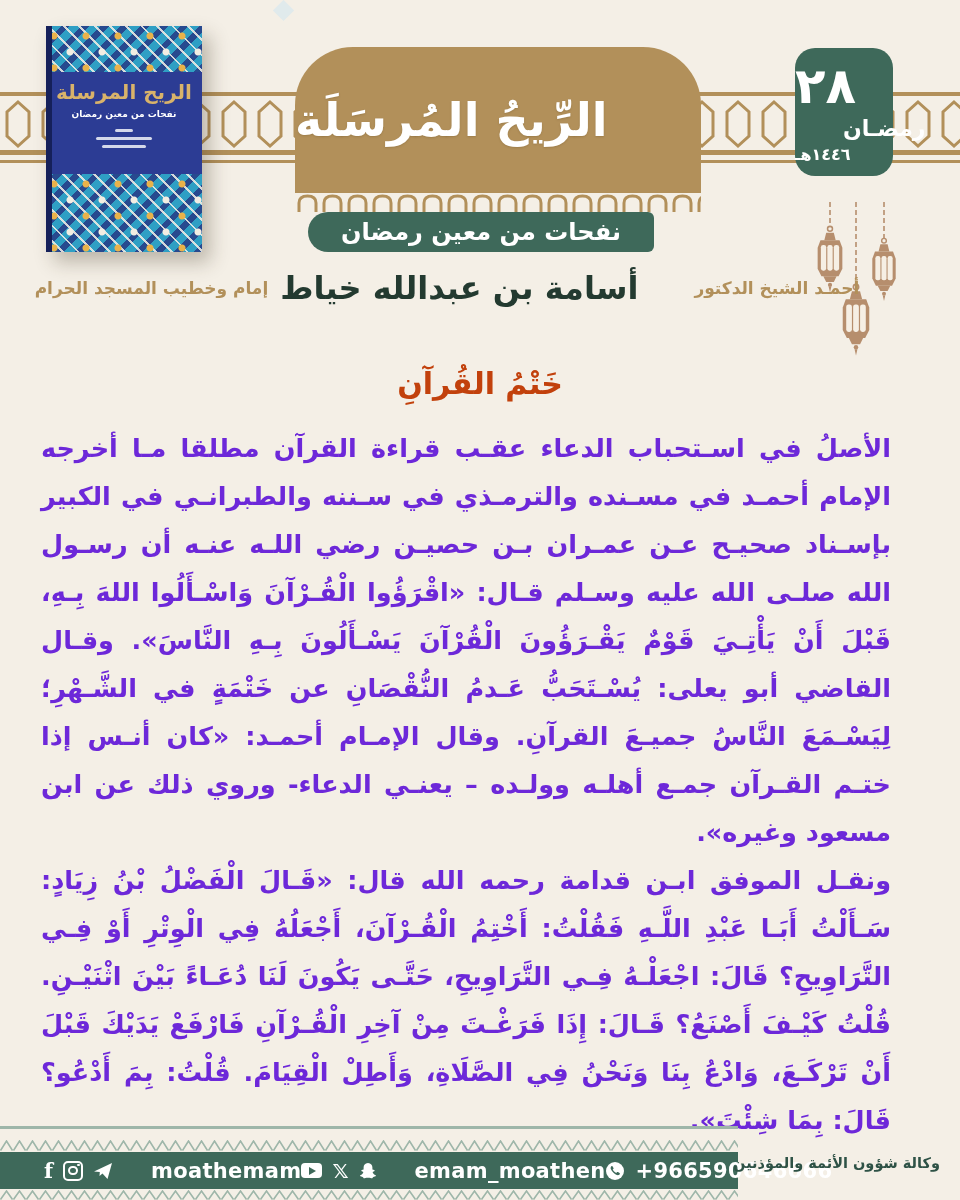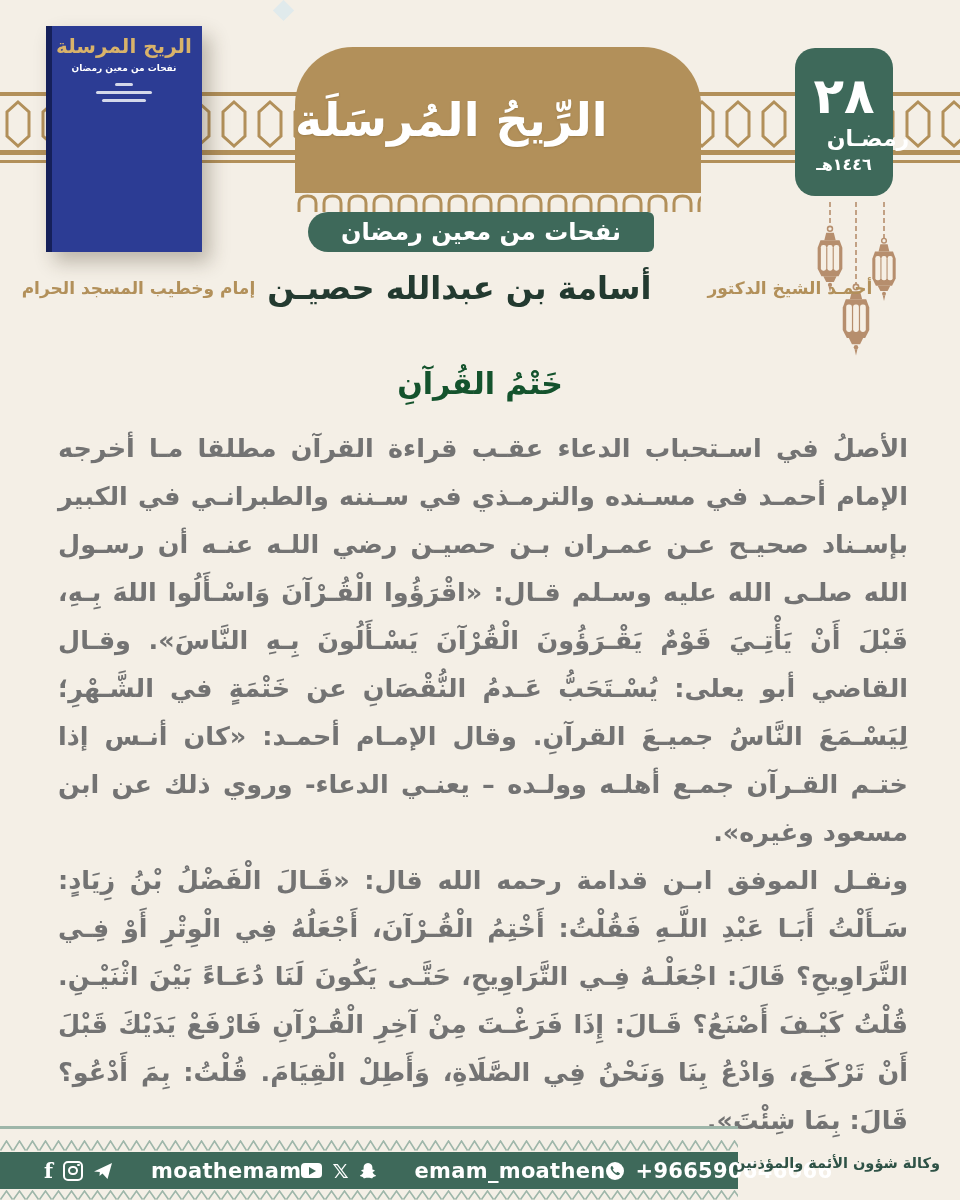--- a/index.html
+++ b/index.html
@@ -7,21 +7,21 @@
     position:relative;width:960px;height:1200px;background:#f4efe6;
     overflow:hidden;font-family:"DejaVu Sans",sans-serif;
   }
   .abs{position:absolute;}
   
   .watermark{left:276px;top:3px;width:15px;height:15px;background:#e0eaec;transform:rotate(45deg);}
   
   .gold-band{left:0;top:90px;}
   
   .book{left:46px;top:26px;width:156px;height:226px;background:#2c3c94;
-        box-shadow:8px 10px 18px rgba(60,50,30,.30);display:flex;flex-direction:row;justify-content:space-between;}
+        box-shadow:8px 10px 18px rgba(60,50,30,.30);display:flex;flex-direction:column;justify-content:space-between;}
   .book-spine{position:absolute;left:0;top:0;width:6px;height:100%;background:#15205a;z-index:2;}
   .band-mosaic{height:46px;background-color:#2f9fc4;background-image:
       radial-gradient(circle at 8px 10px, #e9b24a 3px, transparent 4px),
       radial-gradient(circle at 24px 26px, #f2ede2 3px, transparent 4px),
       repeating-linear-gradient(45deg, rgba(244,239,230,.85) 0 2px, transparent 2px 11px),
       repeating-linear-gradient(-45deg, rgba(39,64,137,.9) 0 6px, rgba(47,159,196,.9) 6px 14px);
       background-size:32px 32px,32px 32px,auto,auto;}
   .band-mosaic.bottom{height:78px;margin-top:auto;}
   .book-mid{flex:1;display:flex;flex-direction:column;align-items:center;padding-top:8px;direction:rtl;}
   .book-title{color:#d9b36a;font-size:20px;font-weight:bold;line-height:1.2;}
@@ -29,43 +29,43 @@
   .deco-line{height:3px;background:rgba(255,255,255,.8);border-radius:2px;margin-top:5px;}
   .deco-line.a{width:18px;margin-top:10px;}
   .deco-line.b{width:56px;} .deco-line.c{width:44px;}
   
   .banner{left:295px;top:47px;width:406px;height:146px;background:#b2905a;
           border-radius:58px 58px 0 0;display:flex;align-items:center;justify-content:flex-start;}
   .banner-title{color:#ffffff;font-size:46px;font-weight:bold;white-space:nowrap;
                 text-shadow:0 1px 2px rgba(96,72,33,.25);}
   .fringe{left:295px;top:193px;}
   
-  .badge{left:795px;top:48px;width:98px;height:148px;background:#3e695a;border-radius:20px;
-         display:flex;flex-direction:column;align-items:center;justify-content:center;gap:7px;
+  .badge{left:795px;top:48px;width:98px;height:128px;background:#3e695a;border-radius:20px;
+         display:flex;flex-direction:column;align-items:flex-end;justify-content:center;gap:7px;
          color:#fff;direction:rtl;}
   .badge-day{font-size:50px;font-weight:bold;line-height:1;}
   .badge-month{font-size:22px;font-weight:bold;line-height:1;margin-left:48px;}
   .badge-year{font-size:16px;font-weight:bold;line-height:1;}
   
   .pill{left:308px;top:212px;width:346px;height:40px;background:#3e695a;
         border-radius:20px 6px 6px 20px;display:flex;align-items:center;justify-content:center;
         color:#fff;font-size:24px;font-weight:bold;direction:rtl;white-space:nowrap;}
   
   .byline{left:40px;top:256px;width:770px;height:64px;display:flex;direction:rtl;
           align-items:center;justify-content:center;gap:12px;white-space:nowrap;}
   .byline-prefix,.byline-suffix{color:#b2905a;font-size:17px;font-weight:bold;margin-left:44px;}
   .byline-name{color:#233a30;font-size:32px;font-weight:bold;line-height:1;}
   
   .lanterns{left:790px;top:202px;}
   .chain{stroke:#b68e6d;stroke-width:1.6;stroke-dasharray:5 3;fill:none;}
   
-  .article-title{left:0;top:366px;width:960px;text-align:center;color:#14532d;
+  .article-title{left:0;top:366px;width:960px;text-align:center;color:#c2410c;
                  font-size:30px;font-weight:bold;}
-  .body-text{left:58px;top:424px;width:850px;direction:rtl;text-align:justify;
-             color:#737373;font-size:25.5px;font-weight:bold;line-height:48px;}
+  .body-text{left:41px;top:424px;width:850px;direction:rtl;text-align:justify;
+             color:#6d28d9;font-size:25.5px;font-weight:bold;line-height:48px;}
   .body-text p{margin:0;}
   
   .f-line{left:0;top:1126px;width:738px;height:3px;background:#9eb6a9;}
   .f-band1{left:0;top:1140px;} .f-band2{left:0;top:1190px;}
   .f-bar{left:0;top:1152px;width:738px;height:37px;background:#3e695a;color:#fff;
          display:flex;align-items:center;justify-content:space-between;
          padding:0 18px 0 44px;box-sizing:border-box;}
   .f-group{display:flex;align-items:center;gap:10px;}
   .f-handle{font-size:21px;font-weight:bold;letter-spacing:.3px;margin-left:28px;}
   .f-phone{font-size:21px;font-weight:bold;letter-spacing:.3px;}
@@ -155,21 +155,21 @@
     <line class="chain" x1="66" y1="0" x2="66" y2="82"></line>
     <use href="#lantern-shape" transform="translate(40,24) scale(0.95)"></use>
     <use href="#lantern-shape" transform="translate(94,36) scale(0.9)"></use>
     <use href="#lantern-shape" transform="translate(66,82) scale(1.02)"></use>
   </svg>
 
   <div class="abs pill">نفحات من معين رمضان</div>
 
   <div class="abs byline">
     <span class="byline-prefix">أحمـد الشيخ الدكتور</span>
-    <span class="byline-name">أسامة بن عبدالله حصيـن</span>
+    <span class="byline-name">أسامة بن عبدالله خياط</span>
     <span class="byline-suffix">إمام وخطيب المسجد الحرام</span>
   </div>
 
   <div class="abs article-title">خَتْمُ القُرآنِ</div>
   <div class="abs body-text">
     <p>الأصلُ في اسـتحباب الدعاء عقـب قراءة القرآن مطلقا مـا أخرجه الإمام أحمـد في مسـنده والترمـذي في سـننه والطبرانـي في الكبير بإسـناد صحيـح عـن عمـران بـن حصيـن رضي اللـه عنـه أن رسـول الله صلـى الله عليه وسـلم قـال: «اقْرَؤُوا الْقُـرْآنَ وَاسْـأَلُوا اللهَ بِـهِ، قَبْلَ أَنْ يَأْتِـيَ قَوْمٌ يَقْـرَؤُونَ الْقُرْآنَ يَسْـأَلُونَ بِـهِ النَّاسَ». وقـال القاضي أبو يعلى: يُسْـتَحَبُّ عَـدمُ النُّقْصَانِ عن خَتْمَةٍ في الشَّـهْرِ؛ لِيَسْـمَعَ النَّاسُ جميـعَ القرآنِ. وقال الإمـام أحمـد: «كان أنـس إذا ختـم القـرآن جمـع أهلـه وولـده – يعنـي الدعاء- وروي ذلك عن ابن مسعود وغيره».</p>
     <p>ونقـل الموفق ابـن قدامة رحمه الله قال: «قَـالَ الْفَضْلُ بْنُ زِيَادٍ: سَـأَلْتُ أَبَـا عَبْدِ اللَّـهِ فَقُلْتُ: أَخْتِمُ الْقُـرْآنَ، أَجْعَلُهُ فِي الْوِتْرِ أَوْ فِـي التَّرَاوِيحِ؟ قَالَ: اجْعَلْـهُ فِـي التَّرَاوِيحِ، حَتَّـى يَكُونَ لَنَا دُعَـاءً بَيْنَ اثْنَيْـنِ. قُلْتُ كَيْـفَ أَصْنَعُ؟ قَـالَ: إِذَا فَرَغْـتَ مِنْ آخِرِ الْقُـرْآنِ فَارْفَعْ يَدَيْكَ قَبْلَ أَنْ تَرْكَـعَ، وَادْعُ بِنَا وَنَحْنُ فِي الصَّلَاةِ، وَأَطِلْ الْقِيَامَ. قُلْتُ: بِمَ أَدْعُو؟ قَالَ: بِمَا شِئْتَ».</p>
   </div>
 
   <div class="abs f-line"></div>

